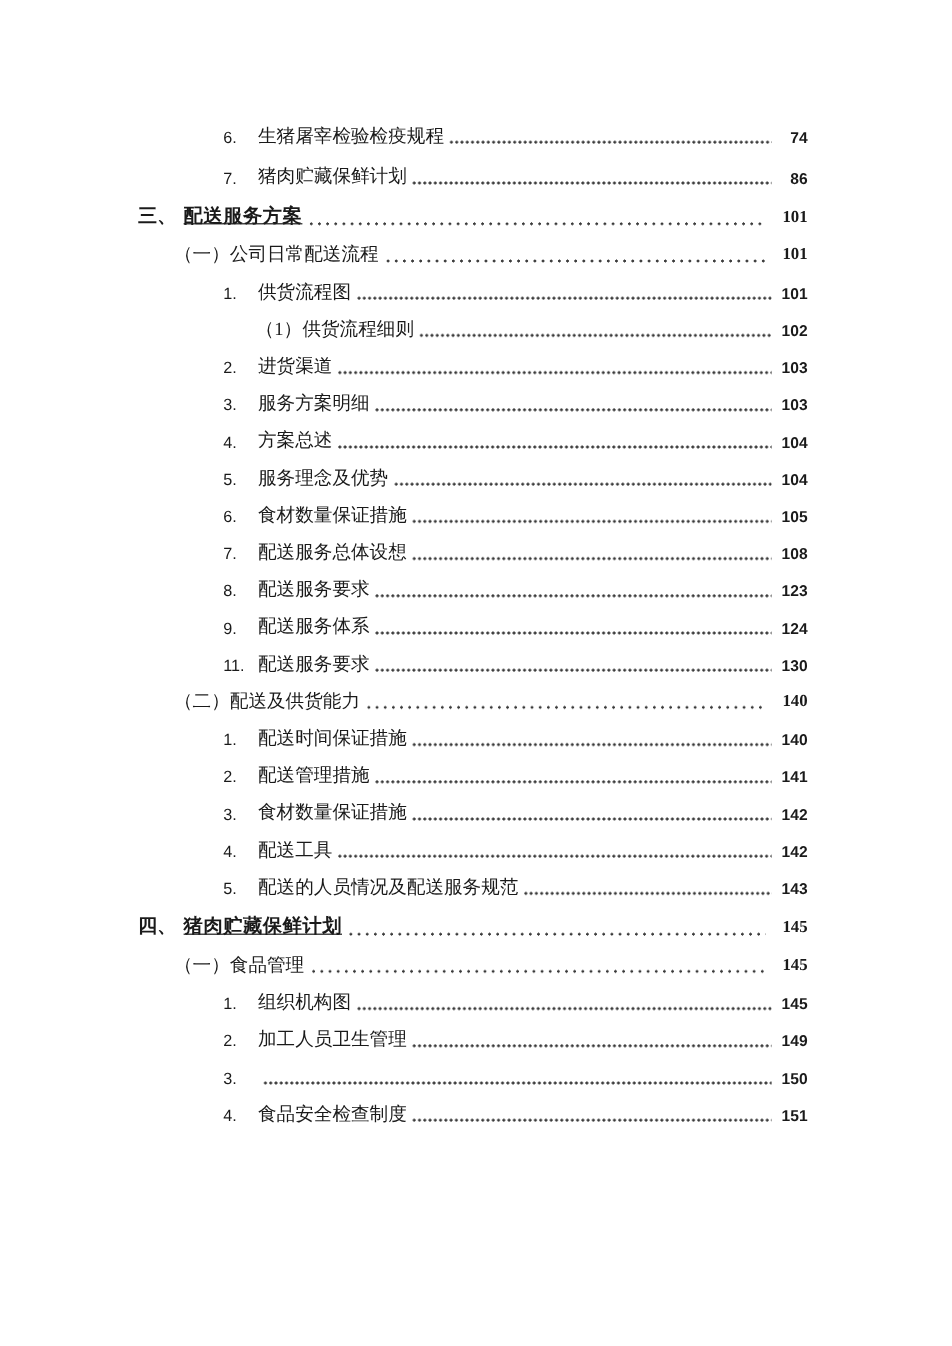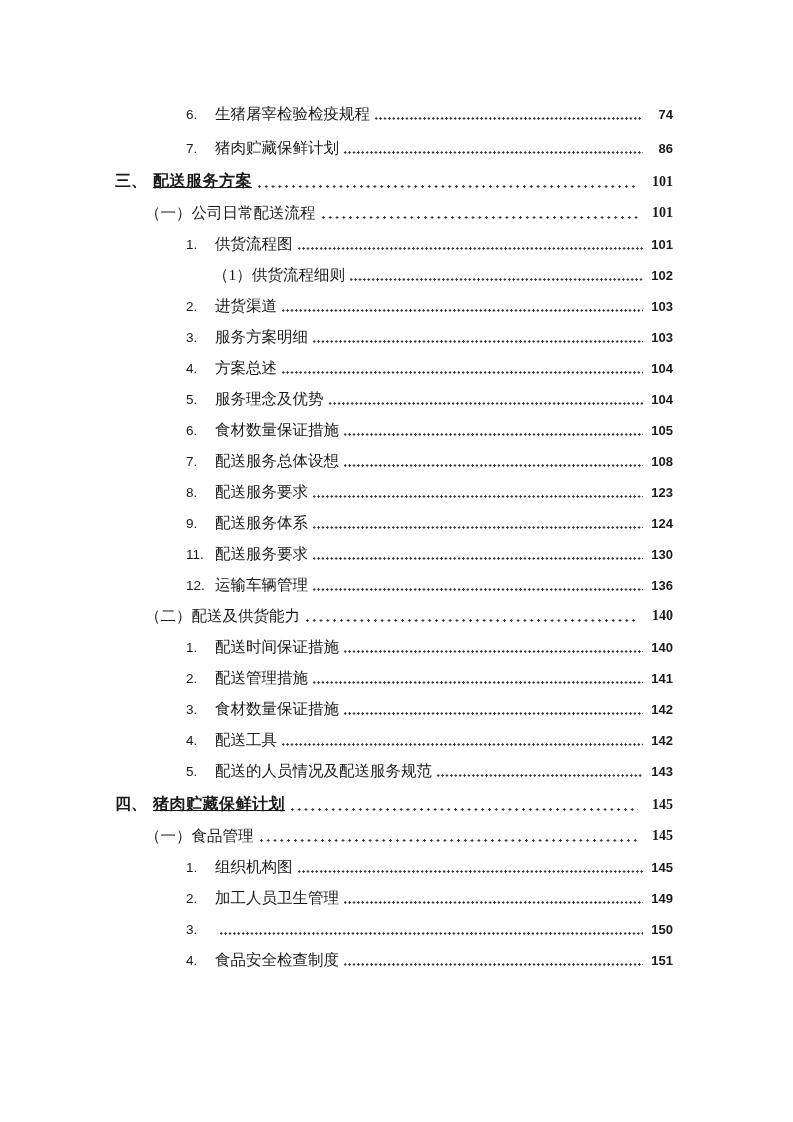--- a/index.html
+++ b/index.html
@@ -125,26 +125,20 @@
         <span class="title">配送服务体系</span>
         <span class="leader"></span>
         <span class="pagenum">124</span>
       </div>
       <div class="row lvl3">
         <span class="num">11.</span>
         <span class="title">配送服务要求</span>
         <span class="leader"></span>
         <span class="pagenum">130</span>
       </div>
-      <div class="row lvl3">
-        <span class="num">12.</span>
-        <span class="title">运输车辆管理</span>
-        <span class="leader"></span>
-        <span class="pagenum">136</span>
-      </div>
       <div class="row lvl2">
         <span class="num">（二）</span>
         <span class="title">配送及供货能力</span>
         <span class="leader"></span>
         <span class="pagenum">140</span>
       </div>
       <div class="row lvl3">
         <span class="num">1.</span>
         <span class="title">配送时间保证措施</span>
         <span class="leader"></span>

